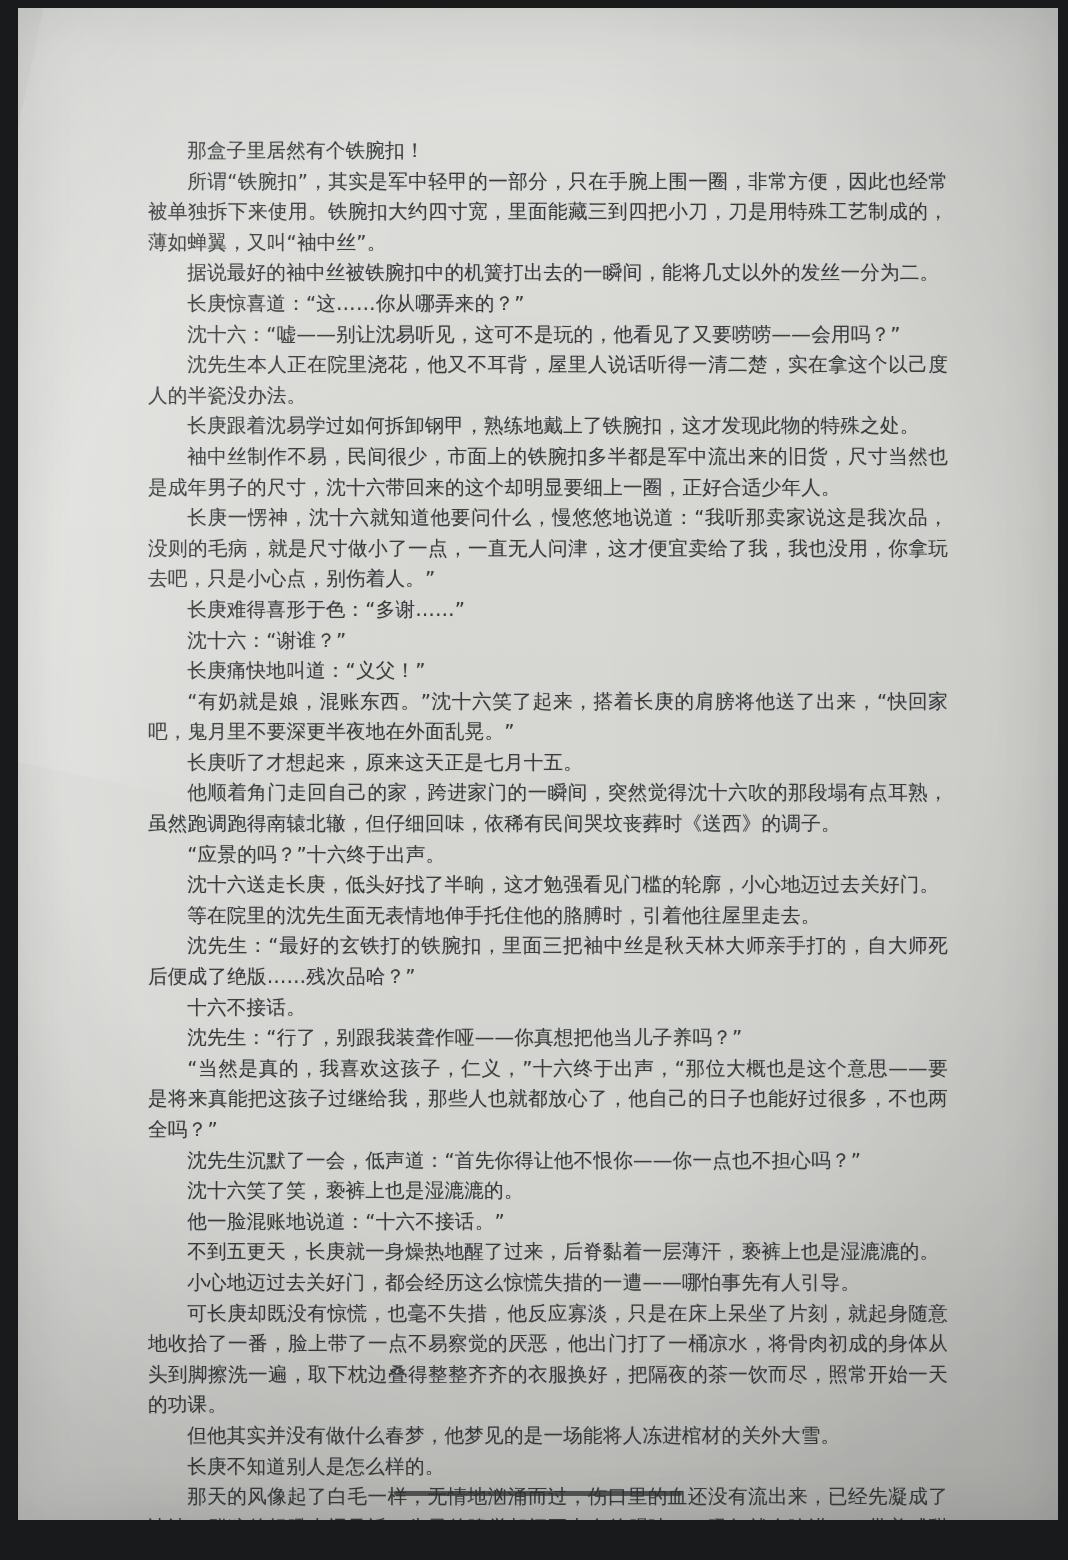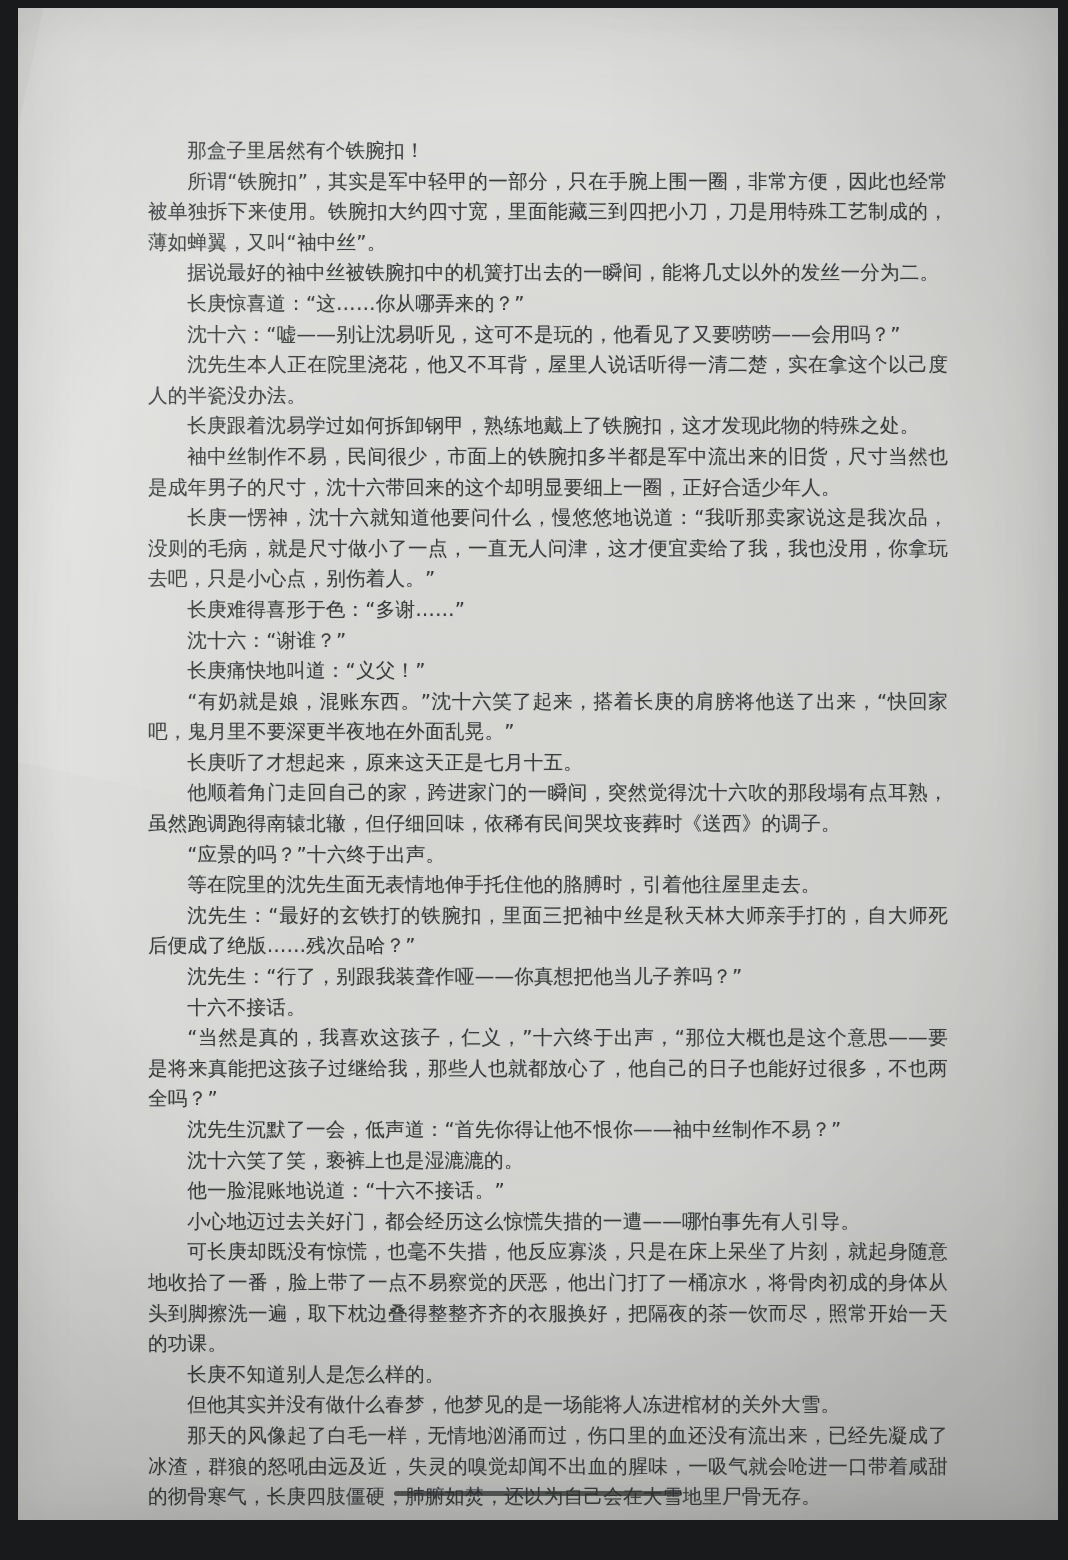--- a/index.html
+++ b/index.html
@@ -110,32 +110,34 @@
       <p class="para">长庚跟着沈易学过如何拆卸钢甲，熟练地戴上了铁腕扣，这才发现此物的特殊之处。</p>
       <p class="para">袖中丝制作不易，民间很少，市面上的铁腕扣多半都是军中流出来的旧货，尺寸当然也是成年男子的尺寸，沈十六带回来的这个却明显要细上一圈，正好合适少年人。</p>
       <p class="para">长庚一愣神，沈十六就知道他要问什么，慢悠悠地说道：“我听那卖家说这是我次品，没则的毛病，就是尺寸做小了一点，一直无人问津，这才便宜卖给了我，我也没用，你拿玩去吧，只是小心点，别伤着人。”</p>
       <p class="para">长庚难得喜形于色：“多谢……”</p>
       <p class="para">沈十六：“谢谁？”</p>
       <p class="para">长庚痛快地叫道：“义父！”</p>
       <p class="para">“有奶就是娘，混账东西。”沈十六笑了起来，搭着长庚的肩膀将他送了出来，“快回家吧，鬼月里不要深更半夜地在外面乱晃。”</p>
       <p class="para">长庚听了才想起来，原来这天正是七月十五。</p>
       <p class="para">他顺着角门走回自己的家，跨进家门的一瞬间，突然觉得沈十六吹的那段塌有点耳熟，虽然跑调跑得南辕北辙，但仔细回味，依稀有民间哭坟丧葬时《送西》的调子。</p>
       <p class="para">“应景的吗？”十六终于出声。</p>
+      <p class="para">沈十六送走长庚，低头好找了半晌，这才勉强看见门槛的轮廓，小心地迈过去关好门。</p>
       <p class="para">等在院里的沈先生面无表情地伸手托住他的胳膊时，引着他往屋里走去。</p>
       <p class="para">沈先生：“最好的玄铁打的铁腕扣，里面三把袖中丝是秋天林大师亲手打的，自大师死后便成了绝版……残次品哈？”</p>
+      <p class="para">十六不接话。</p>
       <p class="para">沈先生：“行了，别跟我装聋作哑——你真想把他当儿子养吗？”</p>
-      <p class="para">十六不接话。</p>
       <p class="para">“当然是真的，我喜欢这孩子，仁义，”十六终于出声，“那位大概也是这个意思——要是将来真能把这孩子过继给我，那些人也就都放心了，他自己的日子也能好过很多，不也两全吗？”</p>
-      <p class="para">沈先生沉默了一会，低声道：“首先你得让他不恨你——袖中丝制作不易？”</p>
+      <p class="para">沈先生沉默了一会，低声道：“首先你得让他不恨你——你一点也不担心吗？”</p>
       <p class="para">沈十六笑了笑，亵裤上也是湿漉漉的。</p>
       <p class="para">他一脸混账地说道：“十六不接话。”</p>
+      <p class="para">不到五更天，长庚就一身燥热地醒了过来，后脊黏着一层薄汗，亵裤上也是湿漉漉的。</p>
       <p class="para">小心地迈过去关好门，都会经历这么惊慌失措的一遭——哪怕事先有人引导。</p>
       <p class="para">可长庚却既没有惊慌，也毫不失措，他反应寡淡，只是在床上呆坐了片刻，就起身随意地收拾了一番，脸上带了一点不易察觉的厌恶，他出门打了一桶凉水，将骨肉初成的身体从头到脚擦洗一遍，取下枕边叠得整整齐齐的衣服换好，把隔夜的茶一饮而尽，照常开始一天的功课。</p>
+      <p class="para">但他其实并没有做什么春梦，他梦见的是一场能将人冻进棺材的关外大雪。</p>
       <p class="para">长庚不知道别人是怎么样的。</p>
-      <p class="para">但他其实并没有做什么春梦，他梦见的是一场能将人冻进棺材的关外大雪。</p>
       <p class="para">那天的风像起了白毛一样，无情地汹涌而过，伤口里的血还没有流出来，已经先凝成了冰渣，群狼的怒吼由远及近，失灵的嗅觉却闻不出血的腥味，一吸气就会呛进一口带着咸甜的彻骨寒气，长庚四肢僵硬，肺腑如焚，还以为自己会在大雪地里尸骨无存。</p>
 
     </div>
 
     <div id="screen-glare"></div>
     <div id="photo-vignette"></div>
     <div id="home-indicator"></div>
   </div>
 
 </div>

